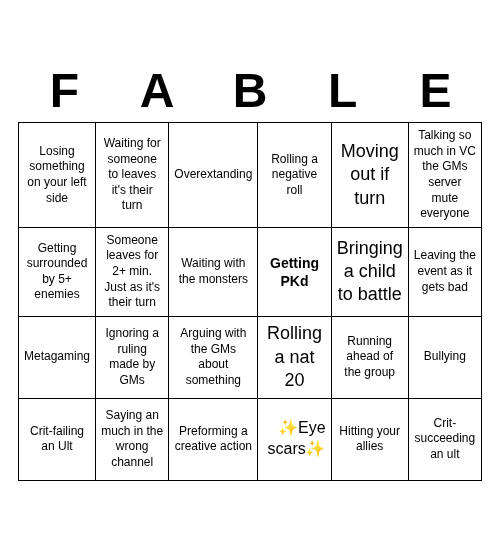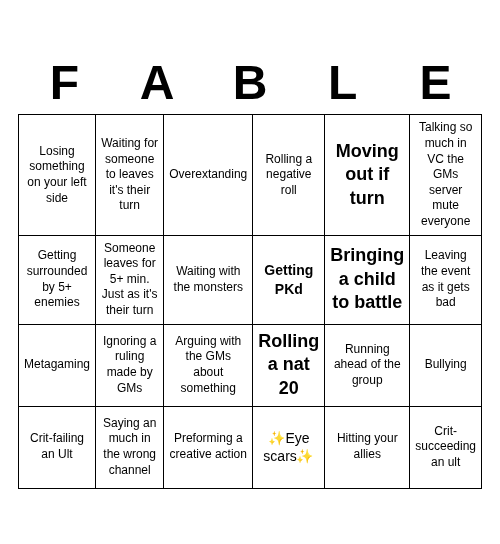--- a/index.html
+++ b/index.html
@@ -41,28 +41,29 @@
       display: flex;
       align-items: center;
       justify-content: center;
       text-align: center;
       padding: 5px;
       font-size: 12px;
       line-height: 1.3;
     }
     .bingo-cell.large-text {
       font-size: 18px;
-      font-weight: bold;
+      font-weight: normal;
     }
     .bingo-cell.xl-text {
       font-size: 14px;
       font-weight: bold;
     }
     .bingo-cell.free-star {
-      font-size: 14px;
+      font-size: 16px;
+      text-align: right;
     }
   </style>
 </head>
 <body>
 
 <div class="bingo-card">
   <div class="bingo-header">
   <div class="bingo-header-letter">F</div>
       <div class="bingo-header-letter">A</div>
       <div class="bingo-header-letter">B</div>
@@ -70,21 +71,21 @@
       <div class="bingo-header-letter">E</div>
     </div>
   <div class="bingo-grid">
   <div class="bingo-cell">Losing something on your left side</div>
       <div class="bingo-cell">Waiting for someone to leaves it's their turn</div>
       <div class="bingo-cell">Overextanding</div>
       <div class="bingo-cell">Rolling a negative roll</div>
       <div class="bingo-cell large-text">Moving out if turn</div>
       <div class="bingo-cell">Talking so much in VC the GMs server mute everyone</div>
       <div class="bingo-cell">Getting surrounded by 5+ enemies</div>
-      <div class="bingo-cell">Someone leaves for 5+ min. Just as it's their turn</div>
+      <div class="bingo-cell">Someone leaves for 2+ min. Just as it's their turn</div>
       <div class="bingo-cell">Waiting with the monsters</div>
       <div class="bingo-cell xl-text">Getting PKd</div>
       <div class="bingo-cell large-text">Bringing a child to battle</div>
       <div class="bingo-cell">Leaving the event as it gets bad</div>
       <div class="bingo-cell">Metagaming</div>
       <div class="bingo-cell">Ignoring a ruling made by GMs</div>
       <div class="bingo-cell">Arguing with the GMs about something</div>
       <div class="bingo-cell large-text">Rolling a nat 20</div>
       <div class="bingo-cell">Running ahead of the group</div>
       <div class="bingo-cell">Bullying</div>

